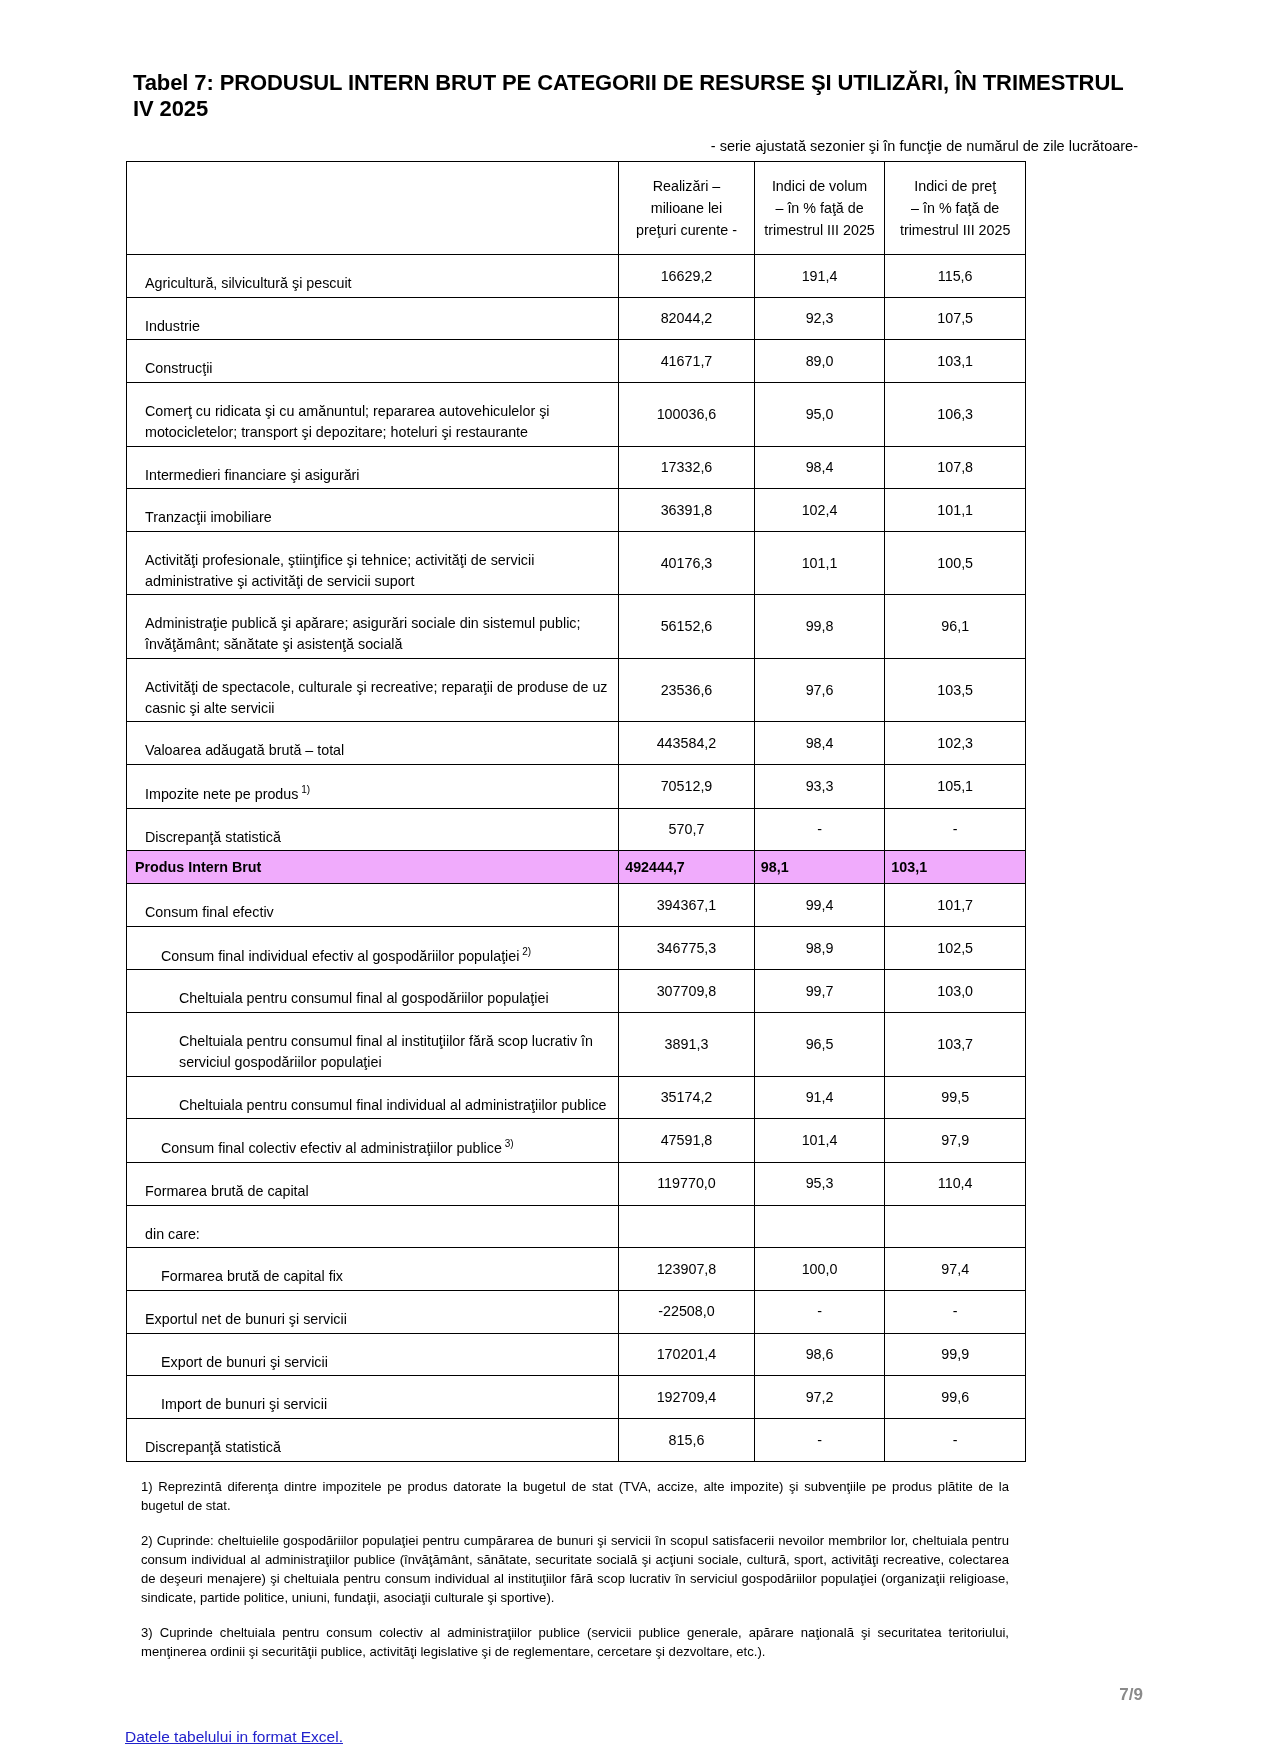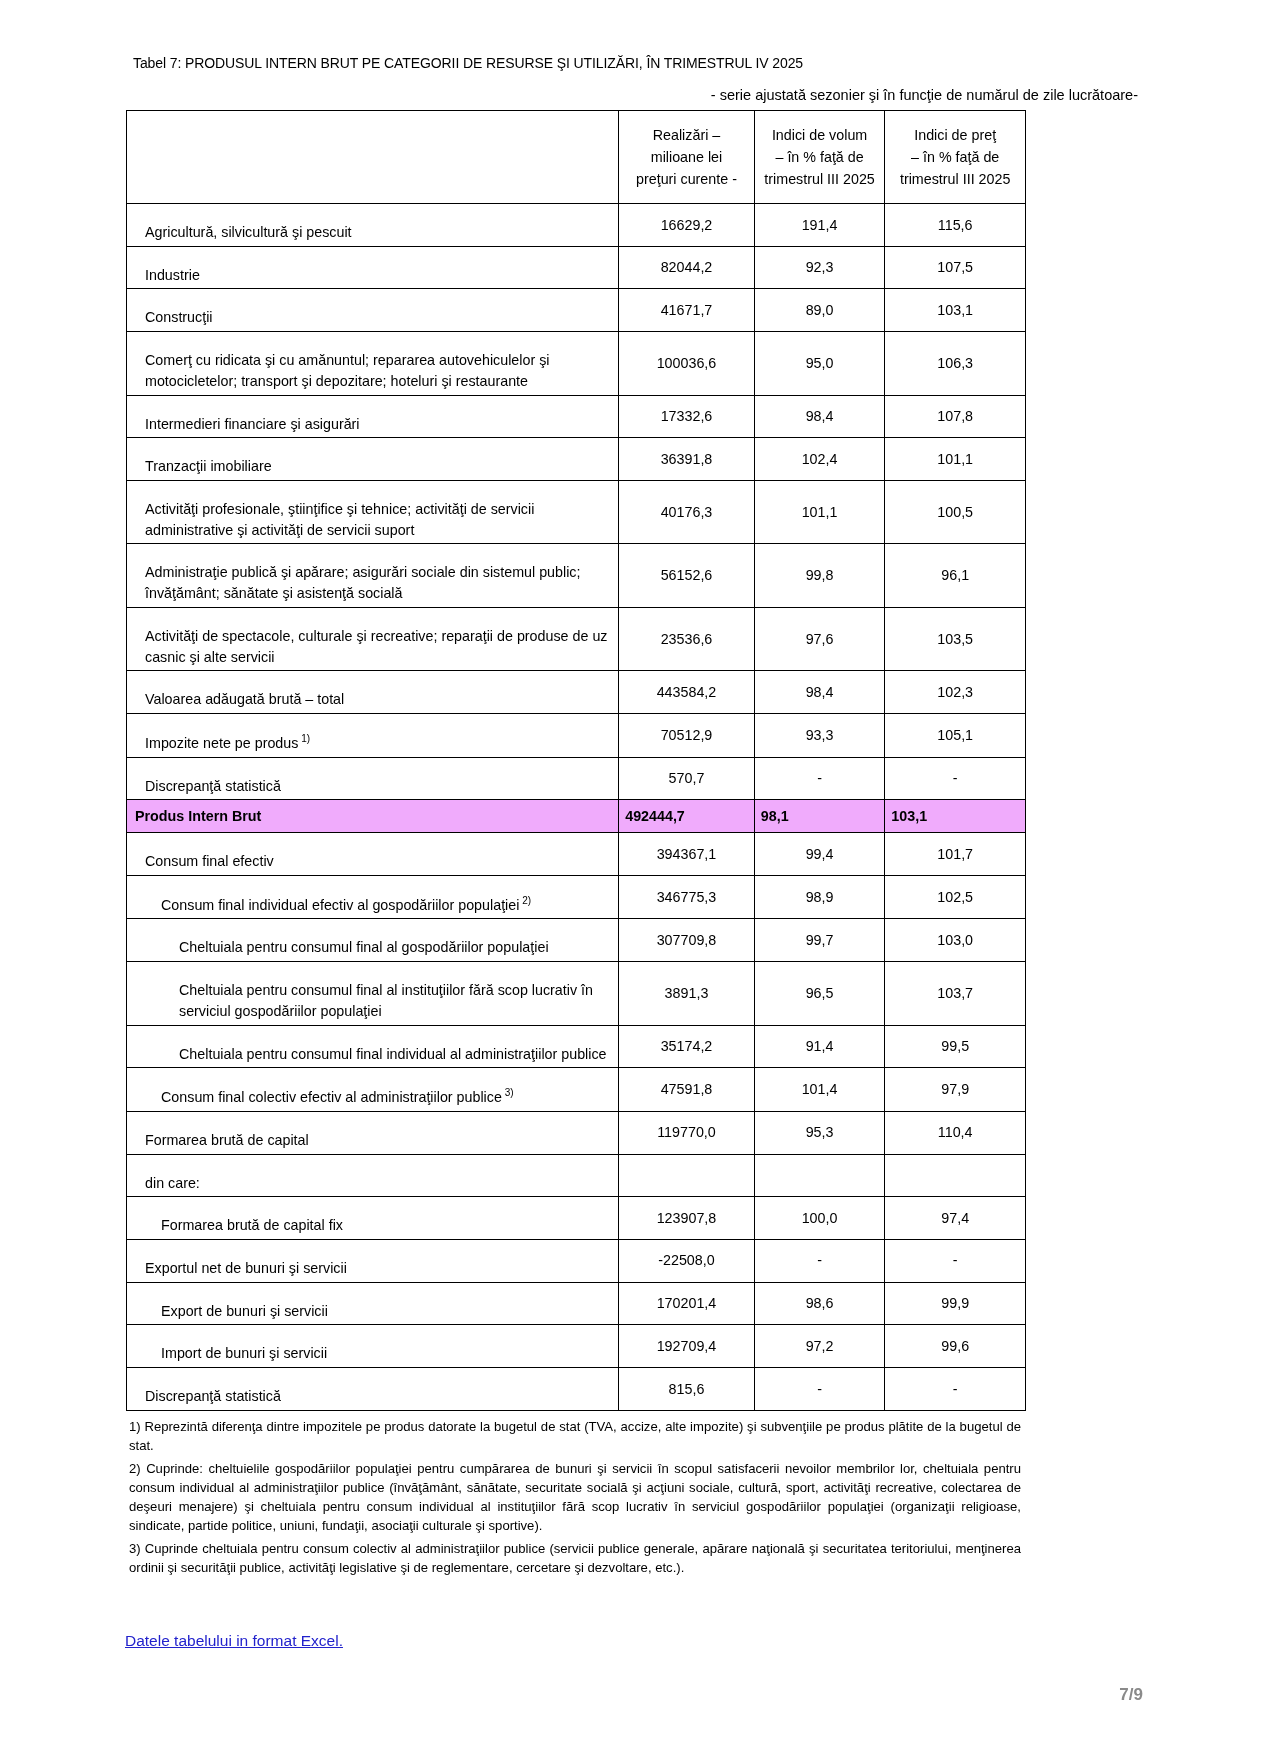--- a/index.html
+++ b/index.html
@@ -15,24 +15,24 @@
     position: relative;
   }
   .page {
     position: relative;
     width: 1273px;
     min-height: 1749px;
     box-sizing: border-box;
     padding: 55px 125px 0 125px;
   }
   .doc-title {
-    font-size: 14px;
-    font-weight: normal;
+    font-size: 22px;
+    font-weight: bold;
     letter-spacing: -0.1px;
-    margin: 0 0 16px 8px;
+    margin: 15px 0 16px 8px;
   }
   .subtitle {
     font-size: 14.5px;
     text-align: right;
     margin: 0 10px 7px 0;
     font-weight: 500;
   }
   table.maintable {
     border-collapse: collapse;
     width: 900px;
@@ -98,21 +98,21 @@
   .ind2 { padding-left: 52px !important; }
   sup { font-size: 10px; vertical-align: super; }
 
   .notes {
     width: 900px;
     margin-top: 7px;
     font-size: 13.1px;
     line-height: 1.45;
     text-align: justify;
   }
-  .notes p { margin: 4px; }
+  .notes p { margin: 16px; }
   .excel-link {
     margin-top: 50px;
     font-size: 15.5px;
     color: #2222cc;
     text-decoration: underline;
     display: inline-block;
   }
   .pagenum {
     position: absolute;
     right: 130px;

